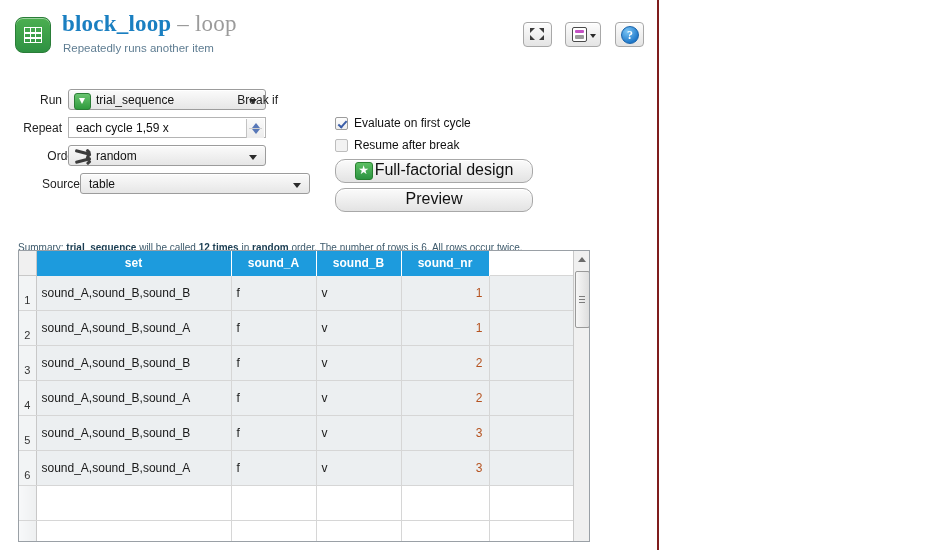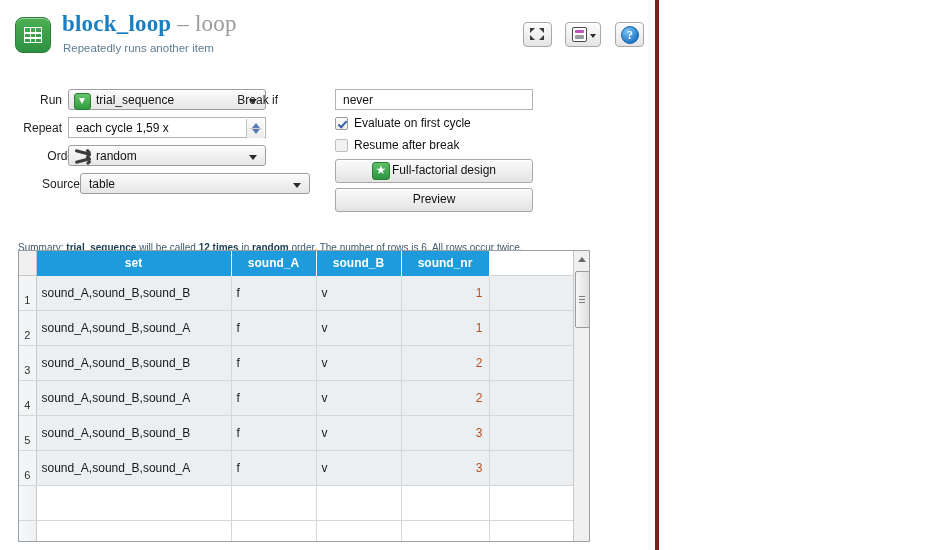--- a/index.html
+++ b/index.html
@@ -6,21 +6,21 @@
   body{
     width:927px;height:550px;overflow:hidden;
     font-family:"Liberation Sans", sans-serif;
     font-size:12px;color:#1a1a1a;background:#ffffff;
     -webkit-font-smoothing:antialiased;
   }
   #root{position:relative;width:927px;height:550px;}
 
   
   #editor{position:absolute;left:0;top:0;width:659px;height:550px;background:#fff;
-          border-right:4px solid #7f1d1d;box-sizing:border-box;}
+          border-right:2px solid #7f1d1d;box-sizing:border-box;}
 
   
   .hdr{position:absolute;left:10px;top:13px;right:10px;height:52px;}
   .hdr-icon{position:absolute;left:5px;top:4px;width:34px;height:34px;border-radius:8px;
             background:linear-gradient(#4caf50,#2e9142);border:1px solid #2a7d38;
             box-shadow:inset 0 1px 0 rgba(255,255,255,.45);}
   .hdr-icon .grid{position:absolute;left:8px;top:9px;width:18px;height:16px;
             border:1.5px solid #fff;box-sizing:border-box;}
   .hdr-icon .grid:before,.hdr-icon .grid:after{content:"";position:absolute;background:#fff;}
   .hdr-icon .grid:before{left:0;right:0;top:4px;height:1.5px;box-shadow:0 5px 0 #fff;}
@@ -89,23 +89,23 @@
 
   .chk{position:absolute;font-size:12px;color:#111;}
   .chk .bx{position:absolute;left:0;top:1px;width:13px;height:13px;box-sizing:border-box;
            border:1px solid #9c9c9c;background:#fff;border-radius:2px;}
   .chk.on .bx{background:linear-gradient(#fdfdfd,#eeeeee);}
   .chk.on .bx:after{content:"";position:absolute;left:4px;top:1px;width:3px;height:7px;
            border:solid #3a5da8;border-width:0 2px 2px 0;transform:rotate(42deg);}
   .chk.off .bx{background:#f2f2f2;border-color:#bdbdbd;}
   .chk .cl{position:absolute;left:19px;top:0;white-space:nowrap;}
 
-  .pbtn{position:absolute;height:24px;box-sizing:border-box;border:1px solid #a8a8a8;border-radius:3px;
+  .pbtn{position:absolute;height:24px;box-sizing:border-box;border:1px solid #a8a8a8;border-radius:10px;
         background:linear-gradient(#fbfbfb,#e3e3e3);box-shadow:inset 0 1px 0 #fff;
-        font-size:12px;color:#111;text-align:center;line-height:20px;}
+        font-size:16px;color:#111;text-align:center;line-height:20px;}
   .ic-star{position:absolute;left:0;top:2px;width:16px;height:16px;border-radius:3px;
         background:linear-gradient(#5cc063,#2c9340);border:1px solid #27802f;}
   .ic-star:after{content:"\2605";position:absolute;left:1px;top:-2px;width:14px;
         color:#fff;font-size:12px;line-height:18px;text-align:center;}
 
   .summary{position:absolute;left:18px;top:222px;font-size:10px;color:#3d5a6c;white-space:nowrap;margin-top:20px;}
   .summary b{color:#1a3d52;}
 
   
   #tbl{position:absolute;left:18px;top:250px;width:572px;height:292px;
@@ -214,23 +214,20 @@
       <span class="arw"></span>
     </div>
 
     <div class="lbl" style="left:4px;top:177px;padding-left:14px;">Source</div>
     <div class="ctl combo" style="left:80px;top:173px;width:230px;">
       <span class="txt">table</span>
       <span class="arw"></span>
     </div>
 
     <div class="lbl" style="left:218px;top:93px;width:60px;">Break if</div>
-    <div class="ctl field" style="left:335px;top:89px;width:198px;">
-      <span class="txt">never</span>
-    </div>
 
     <div class="chk on" style="left:335px;top:116px;">
       <span class="bx"></span>
       <span class="cl">Evaluate on first cycle</span>
     </div>
     <div class="chk off" style="left:335px;top:138px;">
       <span class="bx"></span>
       <span class="cl">Resume after break</span>
     </div>
 

